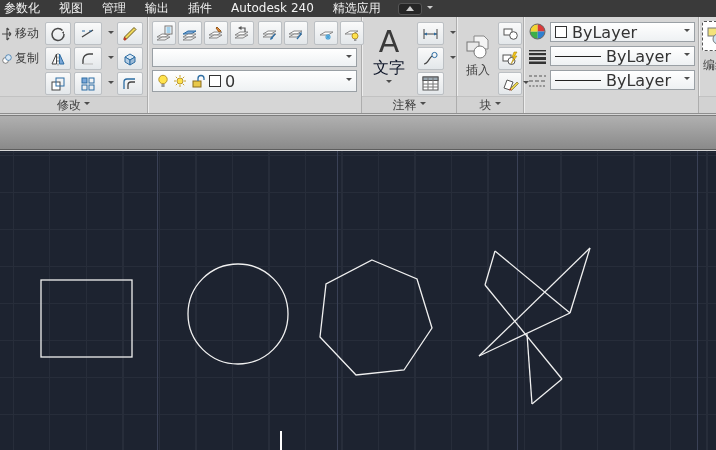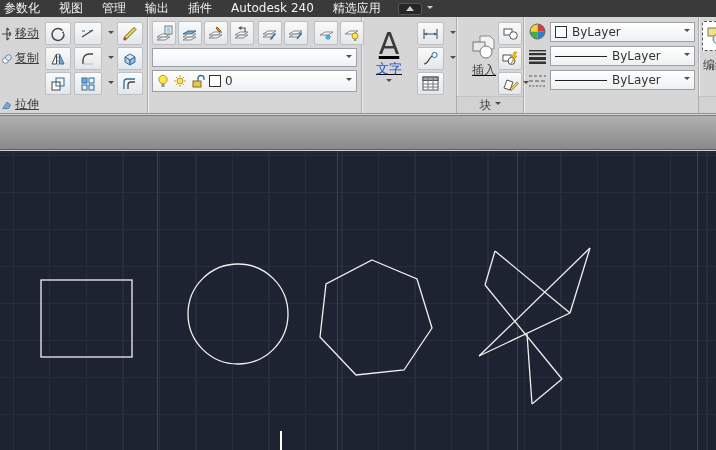--- a/index.html
+++ b/index.html
@@ -22,27 +22,27 @@
   .ribbon { position:absolute; top:17px; left:0; width:716px; height:97px;
             background:#d6d6d6; border-bottom:1px solid #8f8f8f; }
   .panel { position:absolute; top:0; height:96px; border-right:1px solid #adadad;
            box-shadow:1px 0 0 #ededed; }
   .panel-title { position:absolute; left:0; right:0; bottom:0; height:17px;
                  background:#d2d2d2; border-top:1px solid #c2c2c2;
                  display:flex; align-items:center; justify-content:center;
                  color:#3f3f3f; font-size:12px; }
   .rbtn { position:absolute; background:linear-gradient(#fafafa,#e3e7ea);
           border:1px solid #bcc0c4; border-radius:2px;
-          display:flex; align-items:center; justify-content:center;text-decoration:underline; }
+          display:flex; align-items:center; justify-content:center; }
   .rbtn.flat { background:transparent; border-color:transparent; }
   .lbl-btn { display:flex; align-items:center; gap:3px; justify-content:flex-start; padding-left:1px;
              color:#3d3d3d; font-size:12px; }
   .ddown { position:absolute; background:linear-gradient(#ffffff,#eef1f3);
            border:1px solid #9aa0a5; display:flex; align-items:center;
-           padding:0 4px; color:#333; font-size:12px; }
+           padding:0 4px; color:#333; font-size:16px; }
   .ddown .spacer { flex:1; }
   .swatch { width:12px; height:12px; background:#fff; border:1px solid #333; }
   .hline { height:1px; background:#222; width:52px; }
   svg { display:block; }
 
   
   .band { position:absolute; top:115px; left:0; width:716px; height:35px;
           background:linear-gradient(#b0b0b0,#8a8a8a);
           border-top:1px solid #7c7c7c; border-bottom:1px solid #5e5e5e; }
 
@@ -153,20 +153,24 @@
           <path d="M3 6v5l5 3v-5z" fill="#b6cee4" stroke="#2d6da3"></path>
           <path d="M13 6v5l-5 3v-5z" fill="#9cbad6" stroke="#2d6da3"></path>
         </svg>
     </div>
     <div class="rbtn" style="left:117px;top:55px;width:26px;height:23px;">
       <svg width="16" height="16" viewBox="0 0 16 16">
           <path d="M2 13V6a3 3 0 0 1 3-3h8" fill="none" stroke="#2d6da3" stroke-width="1.3"></path>
           <path d="M6 13V9a3 3 0 0 1 3-3h4" fill="none" stroke="#444" stroke-width="1.3"></path>
         </svg>
     </div>
+    <div class="panel-title">
+      <span>修改</span>
+      <span class="caret"></span>
+    </div>
   </div>
 
   <div class="panel" style="left:148px;width:214px;">
 
     <div class="rbtn" style="left:4px;top:4px;width:24px;height:24px;">
       <svg width="17" height="17" viewBox="0 0 17 17">
           <path d="M1 12l5-3h8l-5 3z" fill="#fff" stroke="#888"></path>
           <path d="M1 15l5-3h8l-5 3z" fill="#eee" stroke="#888"></path>
           <rect x="9" y="1" width="7" height="8" fill="#fff" stroke="#777"></rect>
           <path d="M10.5 3h4M10.5 5h4M10.5 7h4" stroke="#4aa3d8"></path>
@@ -245,21 +249,21 @@
       <span class="swatch"></span>
       <span>0</span>
       <span class="spacer"></span>
       <span class="caret"></span>
     </div>
   </div>
 
   <div class="panel" style="left:362px;width:95px;">
     <div class="rbtn flat" style="left:3px;top:3px;width:48px;height:73px;flex-direction:column;gap:1px;">
       <span style="font-size:30px;line-height:30px;color:#3a3a3a;">A</span>
-      <span style="font-size:13px;color:#1d4ed8;">文字</span>
+      <span style="font-size:16px;color:#0f172a;">文字</span>
       <span class="caret" style="margin-left:0;"></span>
     </div>
     <div class="rbtn" style="left:55px;top:5px;width:27px;height:23px;">
       <svg width="17" height="14" viewBox="0 0 17 14">
           <path d="M2 2v10M15 2v10M2 7h13" stroke="#444" fill="none"></path>
           <path d="M2 7l3-1.5v3zM15 7l-3-1.5v3z" fill="#2d6da3"></path>
         </svg>
     </div>
     <span class="caret" style="position:absolute;left:85px;top:14px;"></span>
     <div class="rbtn" style="left:55px;top:30px;width:27px;height:23px;">
@@ -269,24 +273,28 @@
         </svg>
     </div>
     <span class="caret" style="position:absolute;left:85px;top:39px;"></span>
     <div class="rbtn" style="left:55px;top:55px;width:27px;height:23px;">
       <svg width="17" height="15" viewBox="0 0 17 15">
           <rect x="1" y="1" width="15" height="13" fill="#fff" stroke="#555"></rect>
           <rect x="1" y="1" width="15" height="3.5" fill="#9aa7b0" stroke="#555"></rect>
           <path d="M6 1v13M11 1v13M1 8h15M1 11h15" stroke="#777"></path>
         </svg>
     </div>
+    <div class="panel-title">
+      <span>注释</span>
+      <span class="caret"></span>
+    </div>
   </div>
 
   <div class="panel" style="left:457px;width:67px;">
-    <div class="rbtn flat" style="left:8px;top:3px;width:38px;height:73px;flex-direction:column;gap:2px;">
+    <div class="rbtn flat" style="left:2px;top:3px;width:38px;height:73px;flex-direction:column;gap:2px;">
       <svg width="26" height="26" viewBox="0 0 26 26">
           <path d="M9 2h10l4 4v9H9z" fill="#f4f4f4" stroke="#888"></path>
           <rect x="2" y="8" width="12" height="9" fill="#e9e9e9" stroke="#777"></rect>
           <circle cx="15" cy="18" r="6" fill="#fff" stroke="#777"></circle>
         </svg>
       <span style="font-size:12px;color:#3d3d3d;">插入</span>
     </div>
     <div class="rbtn" style="left:41px;top:5px;width:24px;height:23px;">
       <svg width="17" height="15" viewBox="0 0 17 15">
           <rect x="2" y="3" width="8" height="6" fill="#fff" stroke="#555"></rect>

